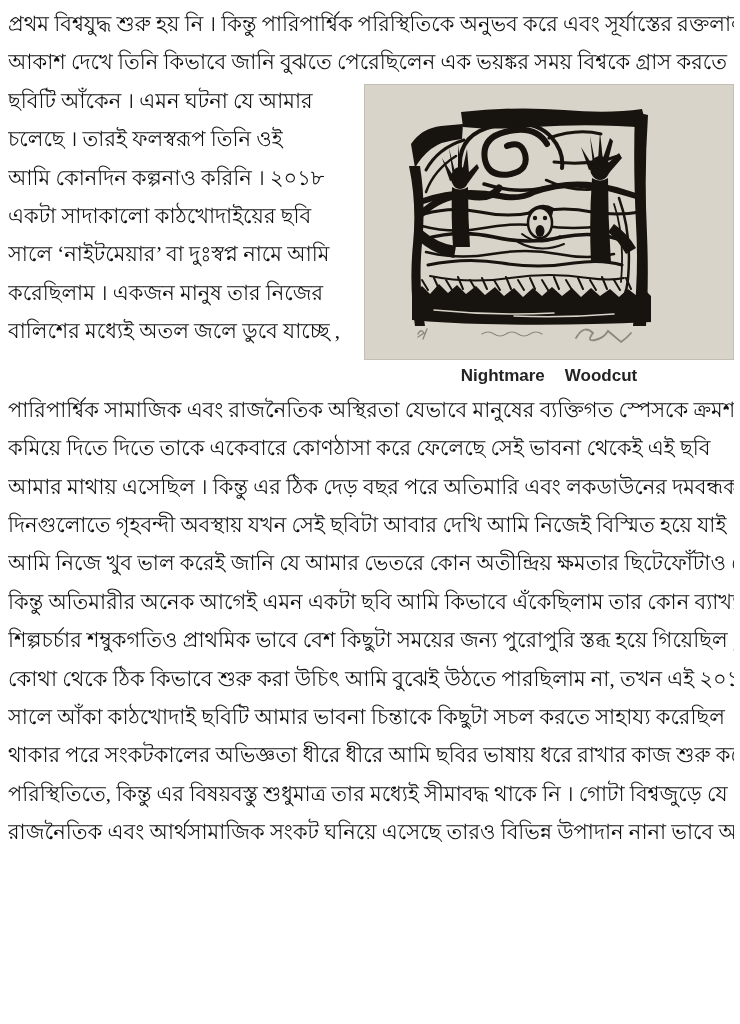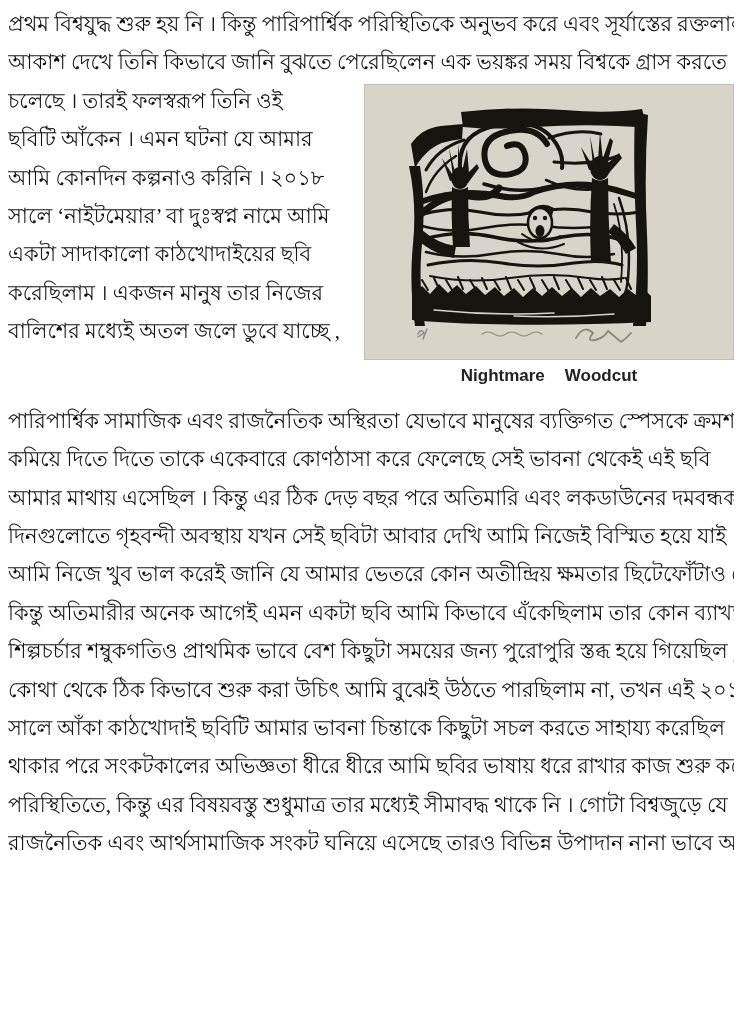--- a/index.html
+++ b/index.html
@@ -12,21 +12,21 @@
     position:relative; width:740px; height:1024px; overflow:hidden;
     box-sizing:border-box; padding:5px 6px 0 8px;
     background:var(--page-bg);
     font-family:"Liberation Serif","DejaVu Serif",serif;
     color:var(--text);
   }
   .para{font-size:21px; line-height:38.4px;}
   .para .line{white-space:nowrap; overflow:hidden;}
   .wrap-row{display:flex; justify-content:space-between; align-items:flex-start;}
   .left-col{width:348px; flex:0 0 348px;}
-  figure.artframe{margin:2px 0 15px 0; width:370px; flex:0 0 370px;}
+  figure.artframe{margin:2px 0 4px 0; width:370px; flex:0 0 370px;}
   .photo{display:block;}
   figcaption{
     margin-top:5px; text-align:center;
     font-family:"Liberation Sans","DejaVu Sans",sans-serif;
     font-weight:bold; font-size:17px; line-height:21px; color:var(--caption);
   }
   .cap-gap-wide{display:inline-block; width:20px;}
   .cap-gap{display:inline-block; width:14px;}
   .body-para{margin-top:1px;}
   
@@ -40,25 +40,25 @@
 
 <div class="page">
 
   <div class="para">
       <div class="line">প্রথম বিশ্বযুদ্ধ শুরু হয় নি । কিন্তু পারিপার্শ্বিক পরিস্থিতিকে অনুভব করে এবং সূর্যাস্তের রক্তলাল</div>
       <div class="line">আকাশ দেখে তিনি কিভাবে জানি বুঝতে পেরেছিলেন এক ভয়ঙ্কর সময় বিশ্বকে গ্রাস করতে</div>
     </div>
 
   <div class="wrap-row">
     <div class="para left-col">
+        <div class="line">ছবিটি আঁকেন । এমন ঘটনা যে আমার</div>
         <div class="line">চলেছে । তারই ফলস্বরূপ তিনি ওই</div>
-        <div class="line">ছবিটি আঁকেন । এমন ঘটনা যে আমার</div>
         <div class="line">আমি কোনদিন কল্পনাও করিনি । ২০১৮</div>
+        <div class="line">একটা সাদাকালো কাঠখোদাইয়ের ছবি</div>
         <div class="line">সালে ‘নাইটমেয়ার’ বা দুঃস্বপ্ন নামে আমি</div>
-        <div class="line">একটা সাদাকালো কাঠখোদাইয়ের ছবি</div>
         <div class="line">করেছিলাম । একজন মানুষ তার নিজের</div>
         <div class="line">বালিশের মধ্যেই অতল জলে ডুবে যাচ্ছে ,</div>
       </div>
 
     <figure class="artframe">
       <svg class="photo" width="370" height="276" viewBox="0 0 370 276" xmlns="http://www.w3.org/2000/svg" role="img" aria-label="Nightmare woodcut print">
         <rect width="370" height="276" style="fill:var(--photo-bg)"></rect>
         <rect x="0" y="0" width="370" height="276" fill="none" stroke="#c3bfb5" stroke-width="2"></rect>
 
         <g>

